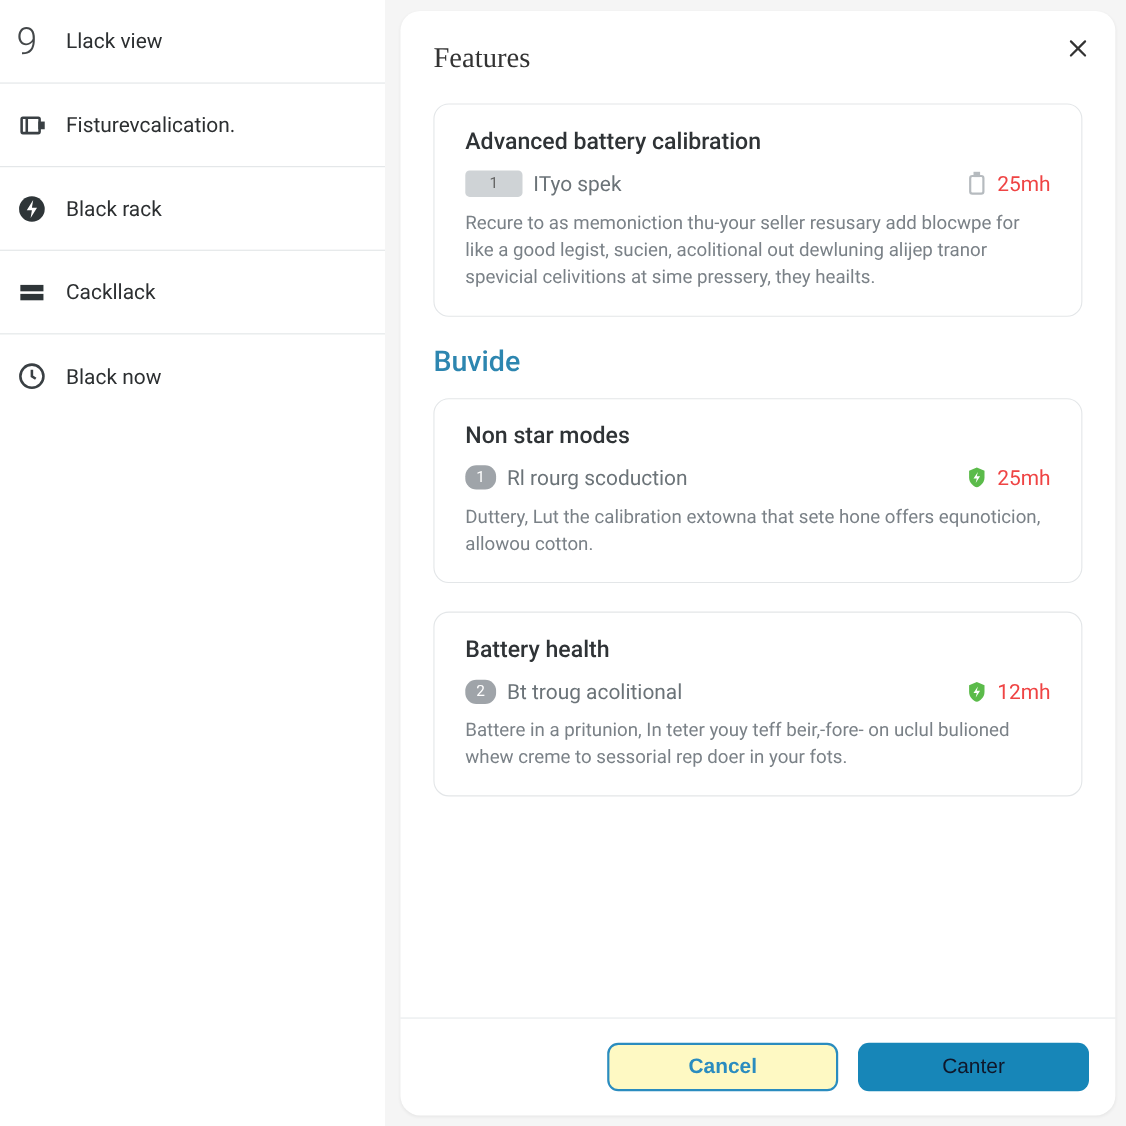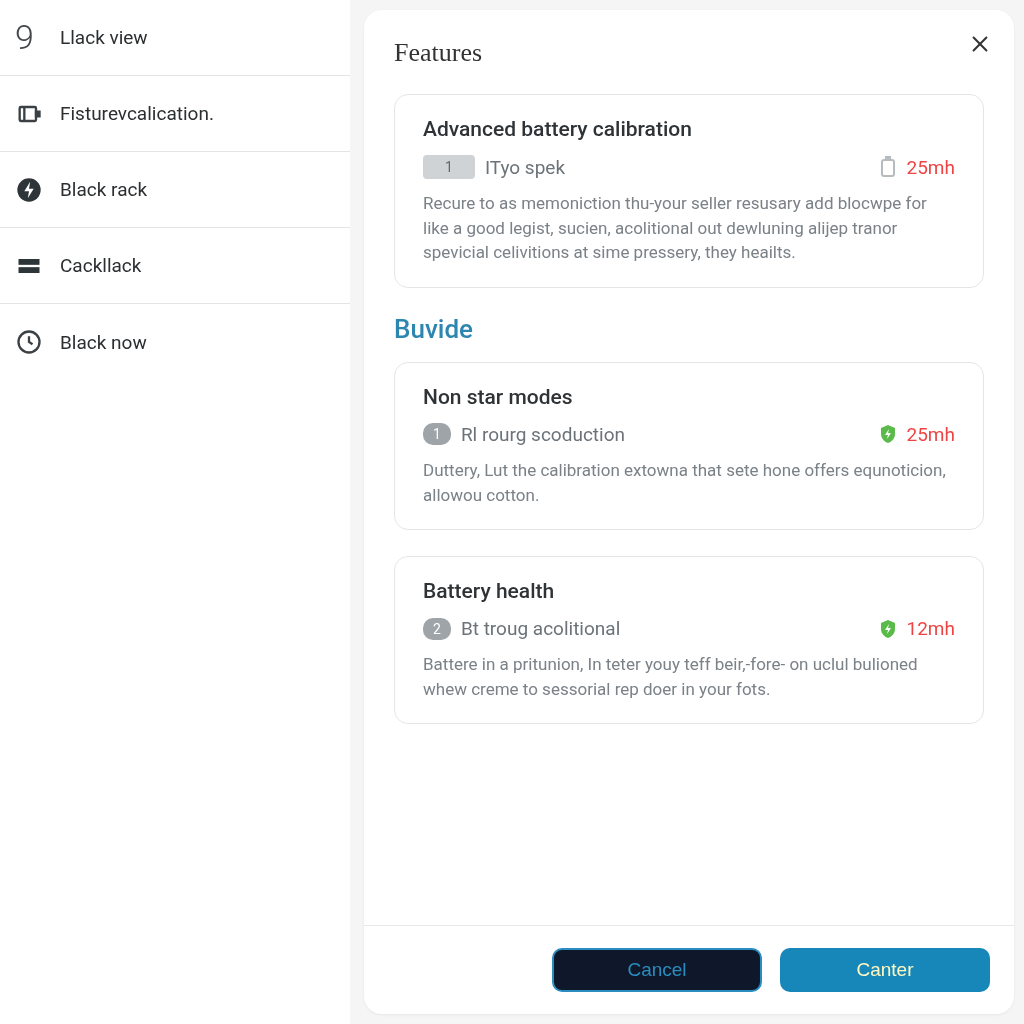--- a/index.html
+++ b/index.html
@@ -28,22 +28,22 @@
   .card-title { font-size: 21px; font-weight: 500; color: #2f3336; margin-bottom: 14px; }
   .card-row { display: flex; align-items: center; justify-content: space-between; gap: 16px; }
   .card-sub { display: flex; align-items: center; gap: 10px; color: #6b7378; font-size: 19px; }
   .pill { background: #9fa4a9; color: #fff; font-size: 14px; border-radius: 10px; padding: 3px 10px; min-width: 22px; text-align: center; }
   .pill.wide { border-radius: 4px; background:#cfd3d6; color:#666; padding:4px 22px;}
   .meta { display: flex; align-items: center; gap: 10px; color: #ef4444; font-size: 19px; }
   .card-desc { color: #7a8187; font-size: 17px; line-height: 1.45; margin-top: 12px; }
 
   .panel-footer { border-top: 1px solid #e6e9eb; padding: 22px 24px; display: flex; justify-content: flex-end; gap: 18px; }
   .btn { height: 44px; min-width: 210px; border-radius: 10px; font-size: 19px; display: flex; align-items: center; justify-content: center; cursor: pointer; border: none; }
-  .btn-outline { background: #0f172a; border: 2px solid #2a8cbf; color: #2a8cbf; }
-  .btn-primary { background: #1786b8; color: #fef9c3; }
+  .btn-outline { background: #fef9c3; border: 2px solid #2a8cbf; color: #2a8cbf; font-weight: bold; }
+  .btn-primary { background: #1786b8; color: #0f172a; }
 
   svg { display: block; }
 </style>
 </head>
 <body>
 
 <div class="app">
 
   <aside class="sidebar">
 

